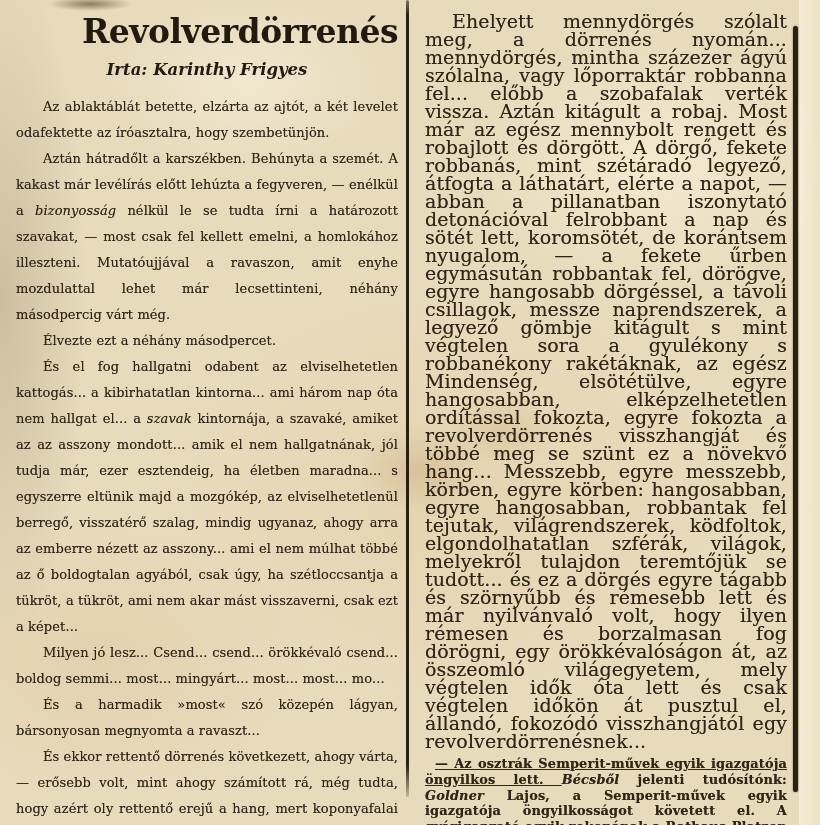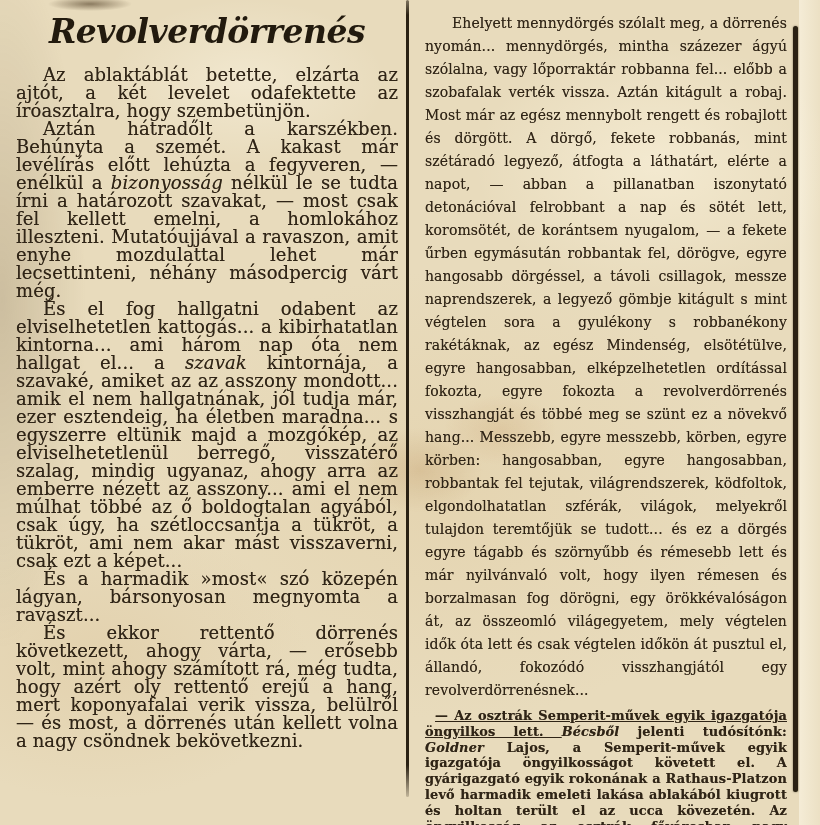--- a/index.html
+++ b/index.html
@@ -24,35 +24,35 @@
       radial-gradient(ellipse 60px 10px at 90px 4px, rgba(70,52,28,0.55), transparent 70%),
       radial-gradient(ellipse 120px 500px at 2px 300px, rgba(90,70,40,0.18), transparent 70%),
       radial-gradient(ellipse 90px 60px at 420px 470px, rgba(200,160,110,0.25), transparent 70%),
       radial-gradient(ellipse 80px 50px at 500px 430px, rgba(214,170,120,0.2), transparent 70%);
     mix-blend-mode:multiply;
   }
   .column{position:absolute;text-align:justify;}
   .column-left{left:16px;top:8px;width:382px;}
   .column-right{left:425px;top:12px;width:362px;font-size:14.1px;line-height:17.8px;}
   .article-title{
-    text-align:center;font-weight:bold;font-style:italic;
+    text-align:right;font-weight:bold;
     font-size:33px;letter-spacing:-0.5px;color:var(--title_ink);
     padding-top:4px;
   }
   .article-byline{
     text-align:center;font-weight:bold;font-style:italic;
     font-size:16.5px;color:var(--title_ink);margin-top:9px;
   }
   .body-text{margin-top:15px;}
   .para{
-    font-size:18px;line-height:18px;text-indent:27px;
+    font-size:13px;line-height:26px;text-indent:27px;
     text-align:justify;letter-spacing:0.1px;
     text-shadow:0 0 0.5px rgba(47,36,22,0.55);
   }
-  .column-right .para{font-size:14px;line-height:23px;}
+  .column-right .para{font-size:19px;line-height:18px;}
   .para.news{
     font-size:12.9px;line-height:15.8px;font-weight:700;
     text-indent:10px;margin-top:6px;letter-spacing:0.15px;
   }
   .para.news .lead{font-weight:700;text-decoration:underline;}
   .divider-rule{
     position:absolute;left:406px;top:0;width:3px;height:797px;
     background:linear-gradient(to bottom, rgba(42,33,19,0.55), var(--rule) 15px, var(--rule) 96%, rgba(42,33,19,0.2));
     border-radius:2px;
   }
@@ -66,24 +66,27 @@
     background:linear-gradient(to right, rgba(255,250,236,0.55), rgba(244,236,214,0.3));
   }
 </style>
 </head>
 <body>
 
 <div class="scan-noise"></div>
 
 <div class="column column-left">
   <h1 class="article-title">Revolverdörrenés</h1>
+  <h2 class="article-byline">Irta: Karinthy Frigyes</h2>
   <div class="body-text">
       <p class="para"><span>Az ablaktáblát betette, elzárta az ajtót, a két levelet odafektette az íróasztalra, hogy szembetünjön.</span></p>
       <p class="para"><span>Aztán hátradőlt a karszékben. Behúnyta a szemét. A kakast már levélírás előtt lehúzta a fegyveren, — enélkül a </span><span style="font-style: italic;">bizonyosság</span><span> nélkül le se tudta írni a határozott szavakat, — most csak fel kellett emelni, a homlokához illeszteni. Mutatóujjával a ravaszon, amit enyhe mozdulattal lehet már lecsettinteni, néhány másodpercig várt még.</span></p>
+      <p class="para"><span>Élvezte ezt a néhány másodpercet.</span></p>
       <p class="para"><span>És el fog hallgatni odabent az elviselhetetlen kattogás... a kibirhatatlan kintorna... ami három nap óta nem hallgat el... a </span><span style="font-style: italic;">szavak</span><span> kintornája, a szavaké, amiket az az asszony mondott... amik el nem hallgatnának, jól tudja már, ezer esztendeig, ha életben maradna... s egyszerre eltünik majd a mozgókép, az elviselhetetlenül berregő, visszatérő szalag, mindig ugyanaz, ahogy arra az emberre nézett az asszony... ami el nem múlhat többé az ő boldogtalan agyából, csak úgy, ha szétloccsantja a tükröt, a tükröt, ami nem akar mást visszaverni, csak ezt a képet...</span></p>
+      <p class="para"><span>Milyen jó lesz... Csend... csend... örökkévaló csend... boldog semmi... most... mingyárt... most... most... mo...</span></p>
       <p class="para"><span>És a harmadik »most« szó közepén lágyan, bársonyosan megnyomta a ravaszt...</span></p>
       <p class="para"><span>És ekkor rettentő dörrenés következett, ahogy várta, — erősebb volt, mint ahogy számított rá, még tudta, hogy azért oly rettentő erejű a hang, mert koponyafalai verik vissza, belülről — és most, a dörrenés után kellett volna a nagy csöndnek bekövetkezni.</span></p>
     </div>
 </div>
 
 <div class="divider-rule"></div>
 
 <div class="column column-right">
   <div class="body-text" style="margin-top:0">
       <p class="para"><span>Ehelyett mennydörgés szólalt meg, a dörrenés nyomán... mennydörgés, mintha százezer ágyú szólalna, vagy lőporraktár robbanna fel... előbb a szobafalak verték vissza. Aztán kitágult a robaj. Most már az egész mennybolt rengett és robajlott és dörgött. A dörgő, fekete robbanás, mint szétáradó legyező, átfogta a láthatárt, elérte a napot, — abban a pillanatban iszonytató detonációval felrobbant a nap és sötét lett, koromsötét, de korántsem nyugalom, — a fekete űrben egymásután robbantak fel, dörögve, egyre hangosabb dörgéssel, a távoli csillagok, messze naprendszerek, a legyező gömbje kitágult s mint végtelen sora a gyulékony s robbanékony rakétáknak, az egész Mindenség, elsötétülve, egyre hangosabban, elképzelhetetlen ordítással fokozta, egyre fokozta a revolverdörrenés visszhangját és többé meg se szünt ez a növekvő hang... Messzebb, egyre messzebb, körben, egyre körben: hangosabban, egyre hangosabban, robbantak fel tejutak, világrendszerek, ködfoltok, elgondolhatatlan szférák, világok, melyekről tulajdon teremtőjük se tudott... és ez a dörgés egyre tágabb és szörnyűbb és rémesebb lett és már nyilvánvaló volt, hogy ilyen rémesen és borzalmasan fog dörögni, egy örökkévalóságon át, az összeomló világegyetem, mely végtelen idők óta lett és csak végtelen időkön át pusztul el, állandó, fokozódó visszhangjától egy revolverdörrenésnek...</span></p>

